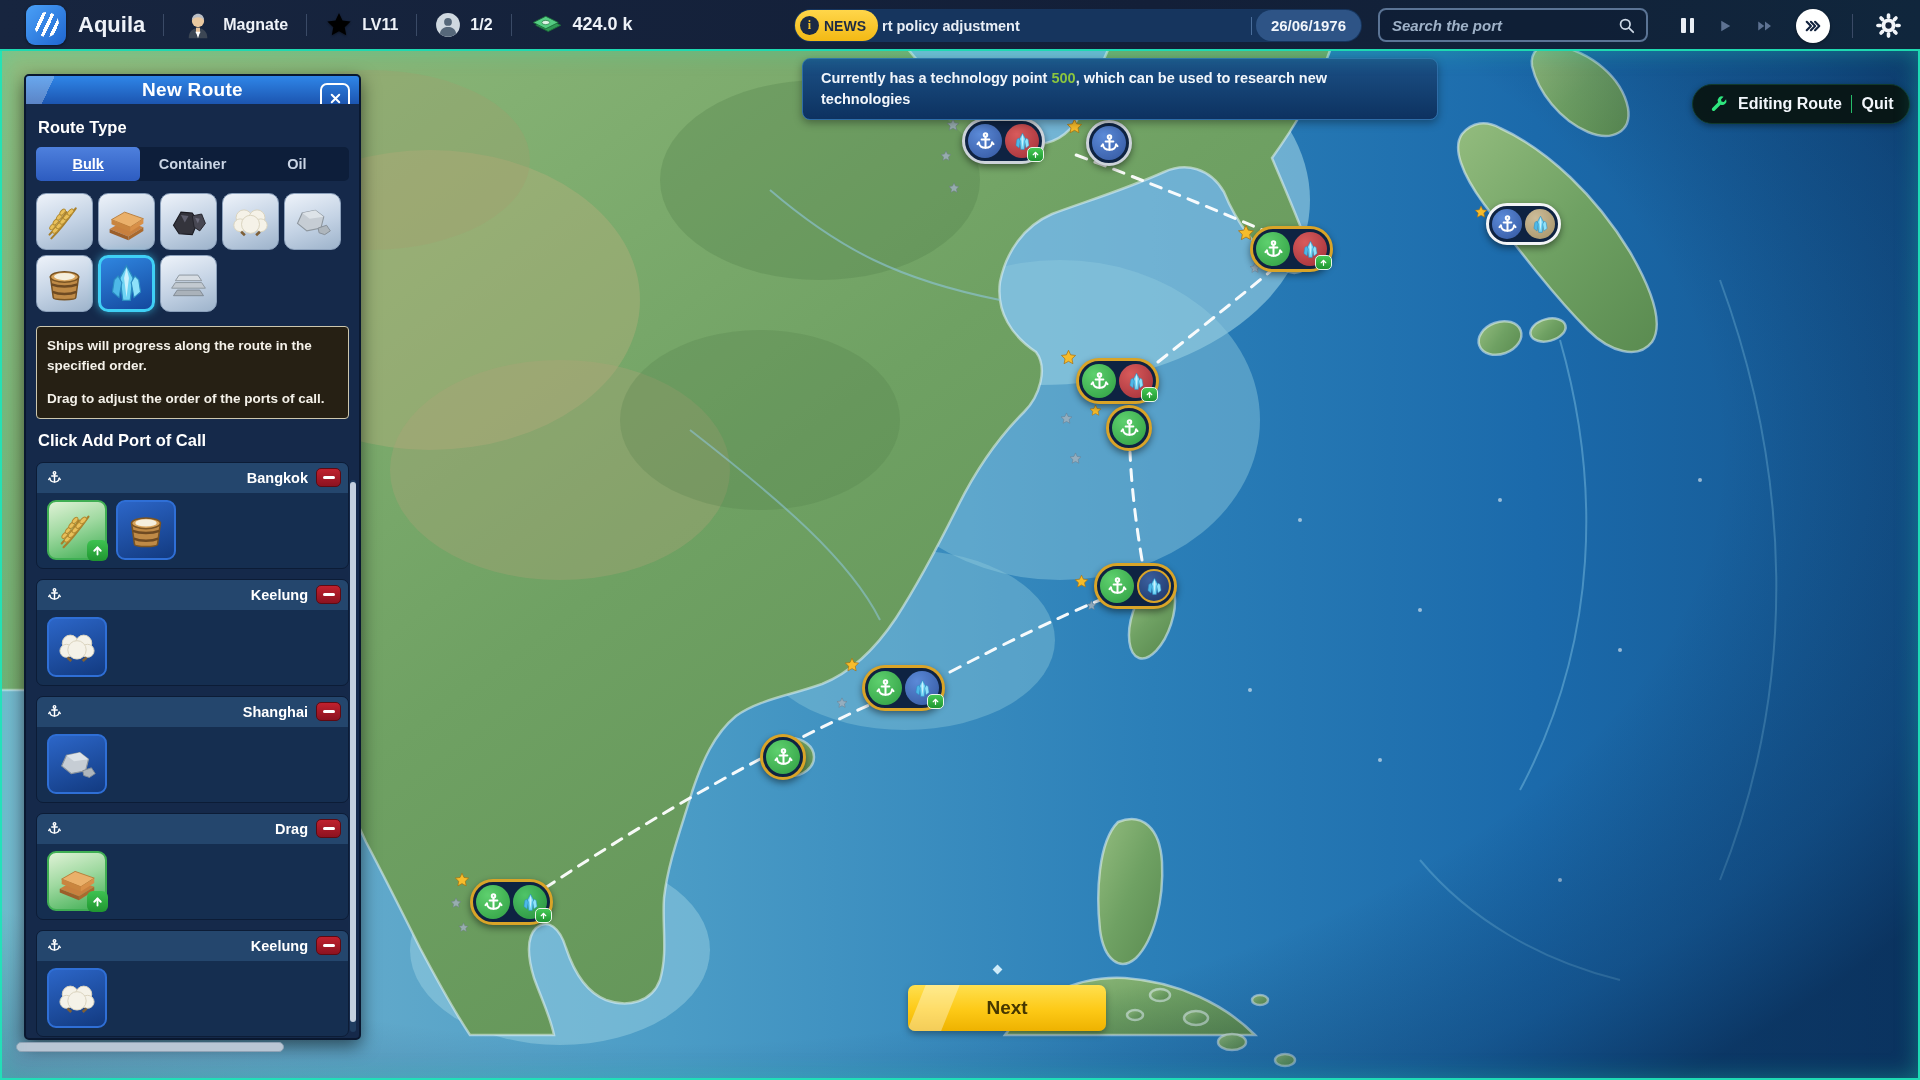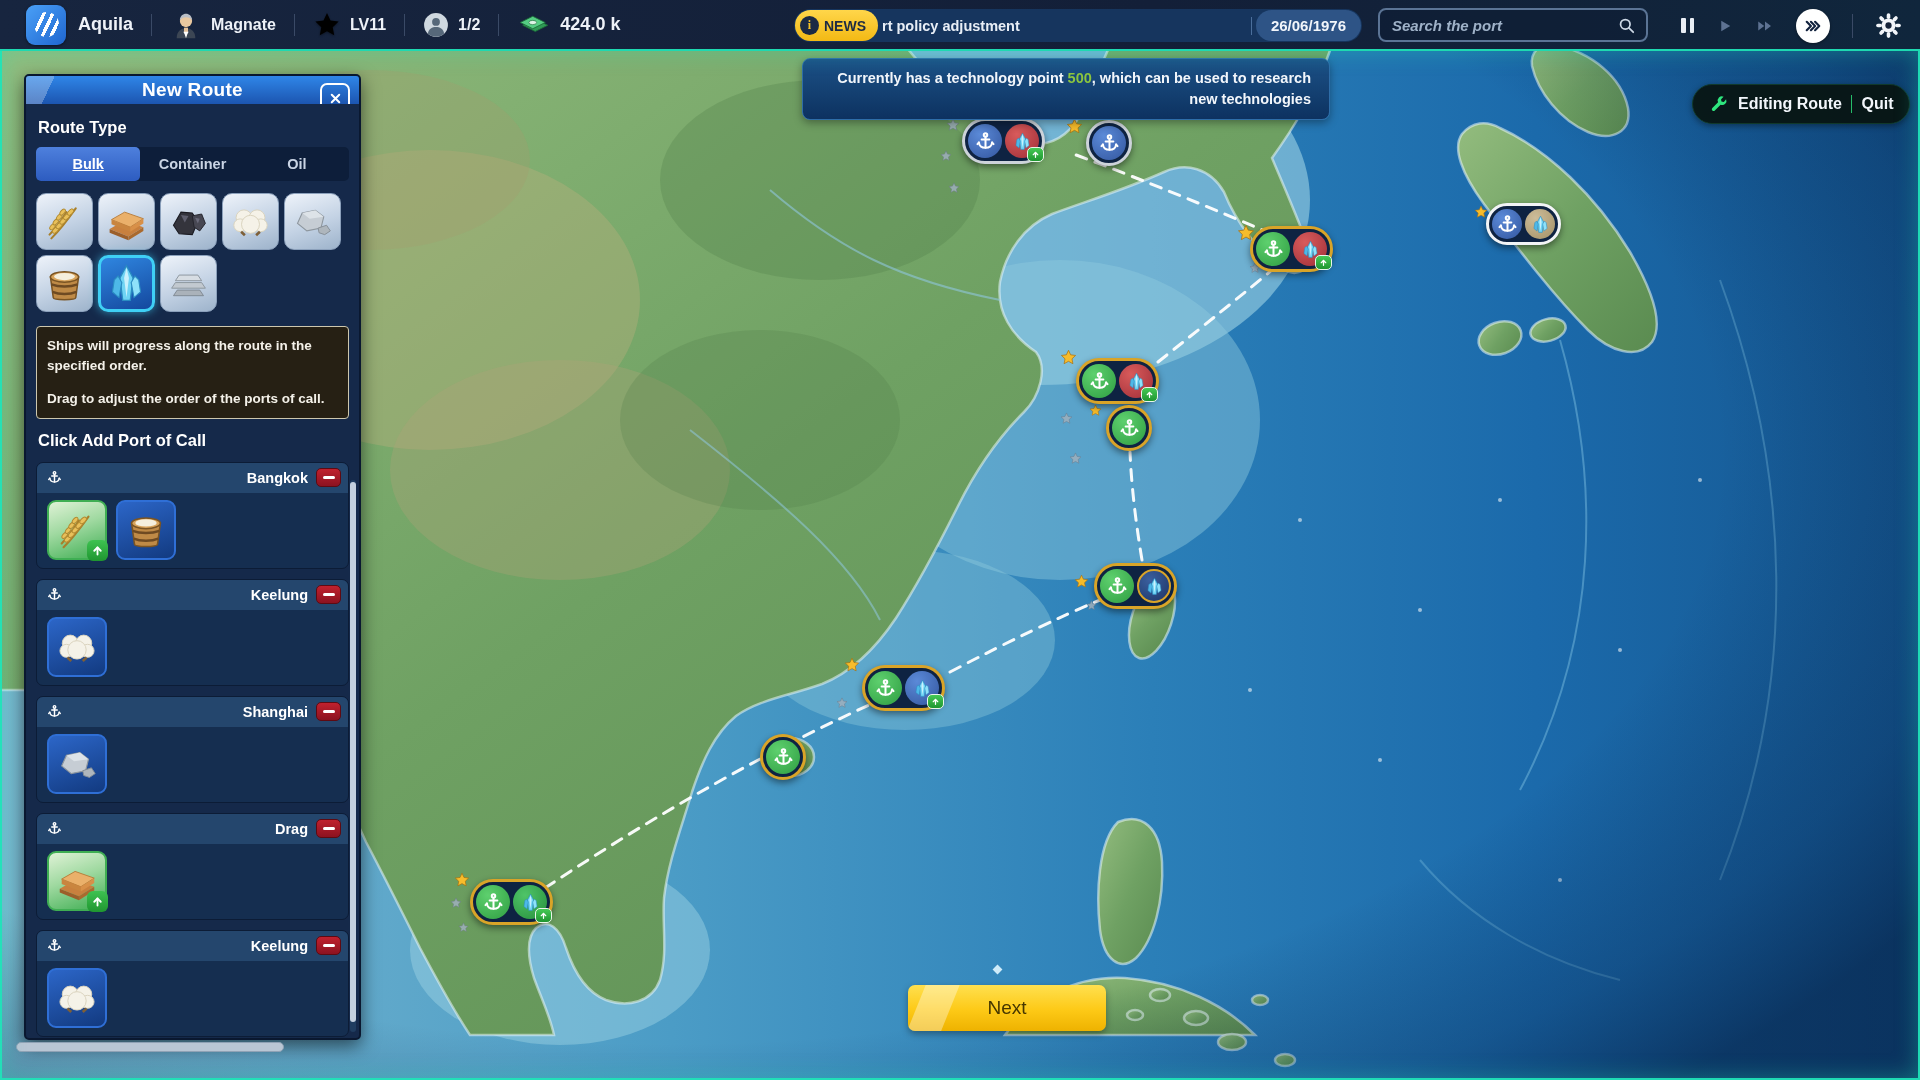--- a/index.html
+++ b/index.html
@@ -13,21 +13,21 @@
   
   .topbar{position:absolute;left:0;top:0;width:1920px;height:51px;z-index:30;
           background:linear-gradient(90deg,#17253f,#131f38 60%,#10263c);
           border-bottom:2px solid #0b1526;display:flex;align-items:center;color:#eef2f8;}
   .tb-left{display:flex;align-items:center;height:100%;}
   .logo{width:40px;height:40px;margin-left:26px;border-radius:9px;flex:0 0 auto;
         background:linear-gradient(135deg,#4aa0f7,#1f66cf);display:flex;align-items:center;justify-content:center;
         box-shadow:0 1px 3px rgba(0,0,0,.5);}
   .logo-stripes{width:25px;height:25px;border-radius:50%;
         background:repeating-linear-gradient(115deg,#fff 0 3.4px,rgba(255,255,255,0) 3.4px 8px);}
-  .tb-name{font-weight:800;font-size:18px;margin-left:12px;}
+  .tb-name{font-weight:800;font-size:22px;margin-left:12px;}
   .tb-div{width:1px;height:22px;background:#3a4a66;margin:0 18px;}
   .tb-text{font-weight:700;font-size:16px;margin-left:9px;color:#eef2f8;}
   .tb-ico{width:28px;height:28px;flex:0 0 auto;}
   .portrait{width:32px;height:34px;}
   .star-lv{width:28px;height:28px;color:#ffc71e;filter:drop-shadow(0 1px 1px rgba(0,0,0,.4));}
   .money-txt{font-weight:800;font-size:18px;margin-left:9px;}
 
   .ticker{position:absolute;left:794px;top:9px;width:568px;height:33px;background:#16355e;border-radius:17px;
           display:flex;align-items:center;z-index:31;}
   .news-pill{display:flex;align-items:center;gap:5px;height:31px;margin-left:1px;padding:0 12px 0 5px;border-radius:16px;
@@ -50,23 +50,23 @@
   .pause{display:flex;gap:4px;cursor:pointer;}
   .pause i{display:block;width:4.5px;height:15px;background:#e9eef5;border-radius:1px;}
   .pbtn{width:18px;height:18px;color:#5d7292;cursor:pointer;}
   .speed{width:34px;height:34px;border-radius:50%;background:#fff;display:flex;align-items:center;justify-content:center;
          box-shadow:0 1px 3px rgba(0,0,0,.4);cursor:pointer;}
   .speed svg{width:20px;height:20px;}
   .ctl-div{width:1px;height:24px;background:#3a4a66;}
   .gear{width:27px;height:27px;color:#f2f5f9;cursor:pointer;}
 
   
-  .toast{position:absolute;left:802px;top:58px;width:528px;z-index:25;border-radius:8px;
+  .toast{position:absolute;left:802px;top:58px;width:636px;z-index:25;border-radius:8px;
          background:linear-gradient(180deg,#1c5187,#0d3260);border:1px solid #2e6da8;
-         box-shadow:0 3px 8px rgba(0,0,0,.35);padding:9px 18px;text-align:right;
+         box-shadow:0 3px 8px rgba(0,0,0,.35);padding:9px 18px;text-align:left;
          color:#f2f6fb;font-weight:700;font-size:14.5px;line-height:1.45;}
   .toast .tp-val{color:#8bc53f;}
 
   
   .editpill{position:absolute;left:1692px;top:84px;height:40px;z-index:25;border-radius:20px;
          background:rgba(8,20,15,.92);border:1px solid #10392b;display:flex;align-items:center;
          padding:0 16px;gap:9px;color:#f2f6fb;font-weight:800;font-size:16px;box-shadow:0 2px 6px rgba(0,0,0,.4);}
   .editpill .wr{width:20px;height:20px;color:#2ee67e;}
   .editpill .ep-div{width:1.5px;height:18px;background:#2ee67e;opacity:.8;}
   .editpill .quit{cursor:pointer;}
@@ -143,21 +143,21 @@
       background:linear-gradient(180deg,#45c955,#1f9630);border:1.5px solid #e9f7ea;
       display:flex;align-items:center;justify-content:center;}
   .mbadge svg{width:9px;height:9px;}
   .st{position:absolute;z-index:6;pointer-events:none;}
   .st svg{display:block;width:100%;height:100%;fill:#f7bc2b;stroke:#a8700e;stroke-width:1;}
   .st.grey svg{fill:#9fb0bd;stroke:#6b7787;opacity:.85;}
 
   
   .next{position:absolute;left:908px;top:985px;width:198px;height:46px;z-index:15;border:none;cursor:pointer;
       border-radius:7px;background:linear-gradient(180deg,#ffe04f 0%,#fdc916 55%,#eeb200 100%);
-      box-shadow:0 3px 7px rgba(0,0,0,.35);color:#463700;font-weight:400;font-size:19px;overflow:hidden;}
+      box-shadow:0 3px 7px rgba(0,0,0,.35);color:#463700;font-weight:700;font-size:19px;overflow:hidden;}
   .next::before{content:"";position:absolute;left:8px;top:-6px;width:34px;height:60px;
       background:rgba(255,255,255,.35);transform:skewX(-22deg);}
   .sparkle{position:absolute;left:994px;top:966px;width:7px;height:7px;background:#dff6ff;
       transform:rotate(45deg);z-index:15;opacity:.9;}
 </style>
 </head>
 <body>
 
 <svg width="0" height="0" style="position:absolute">
 <defs>

